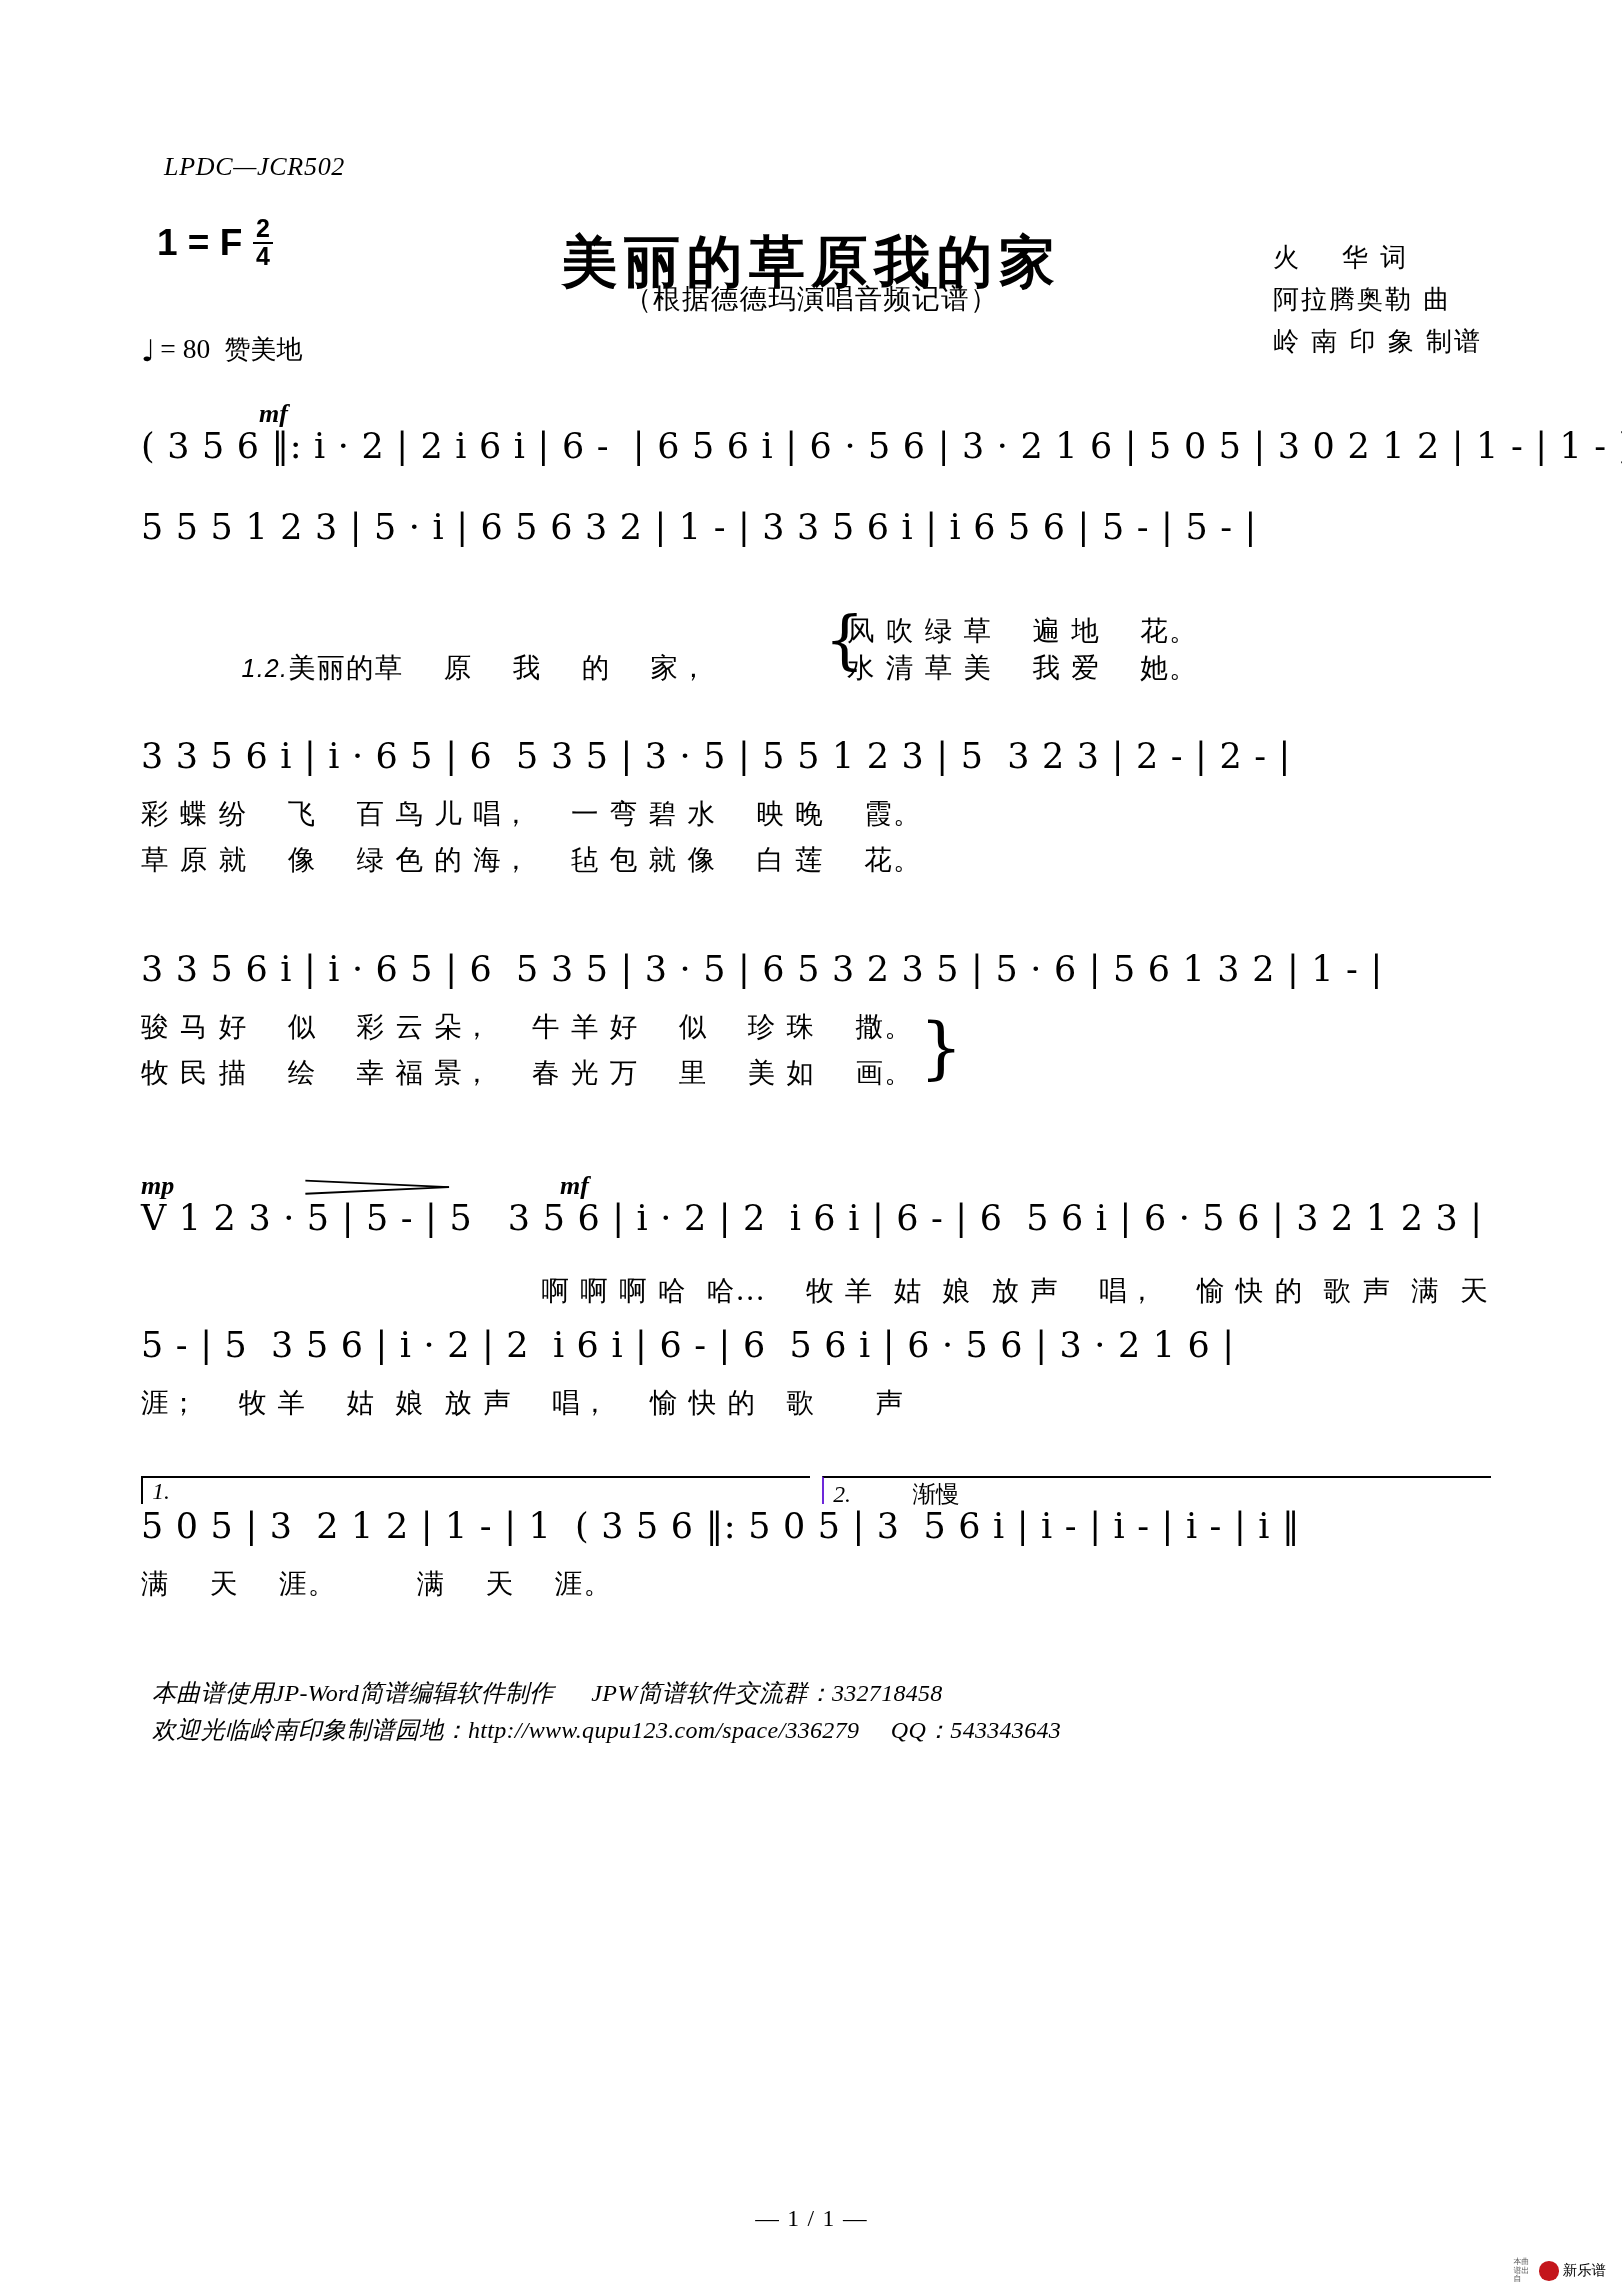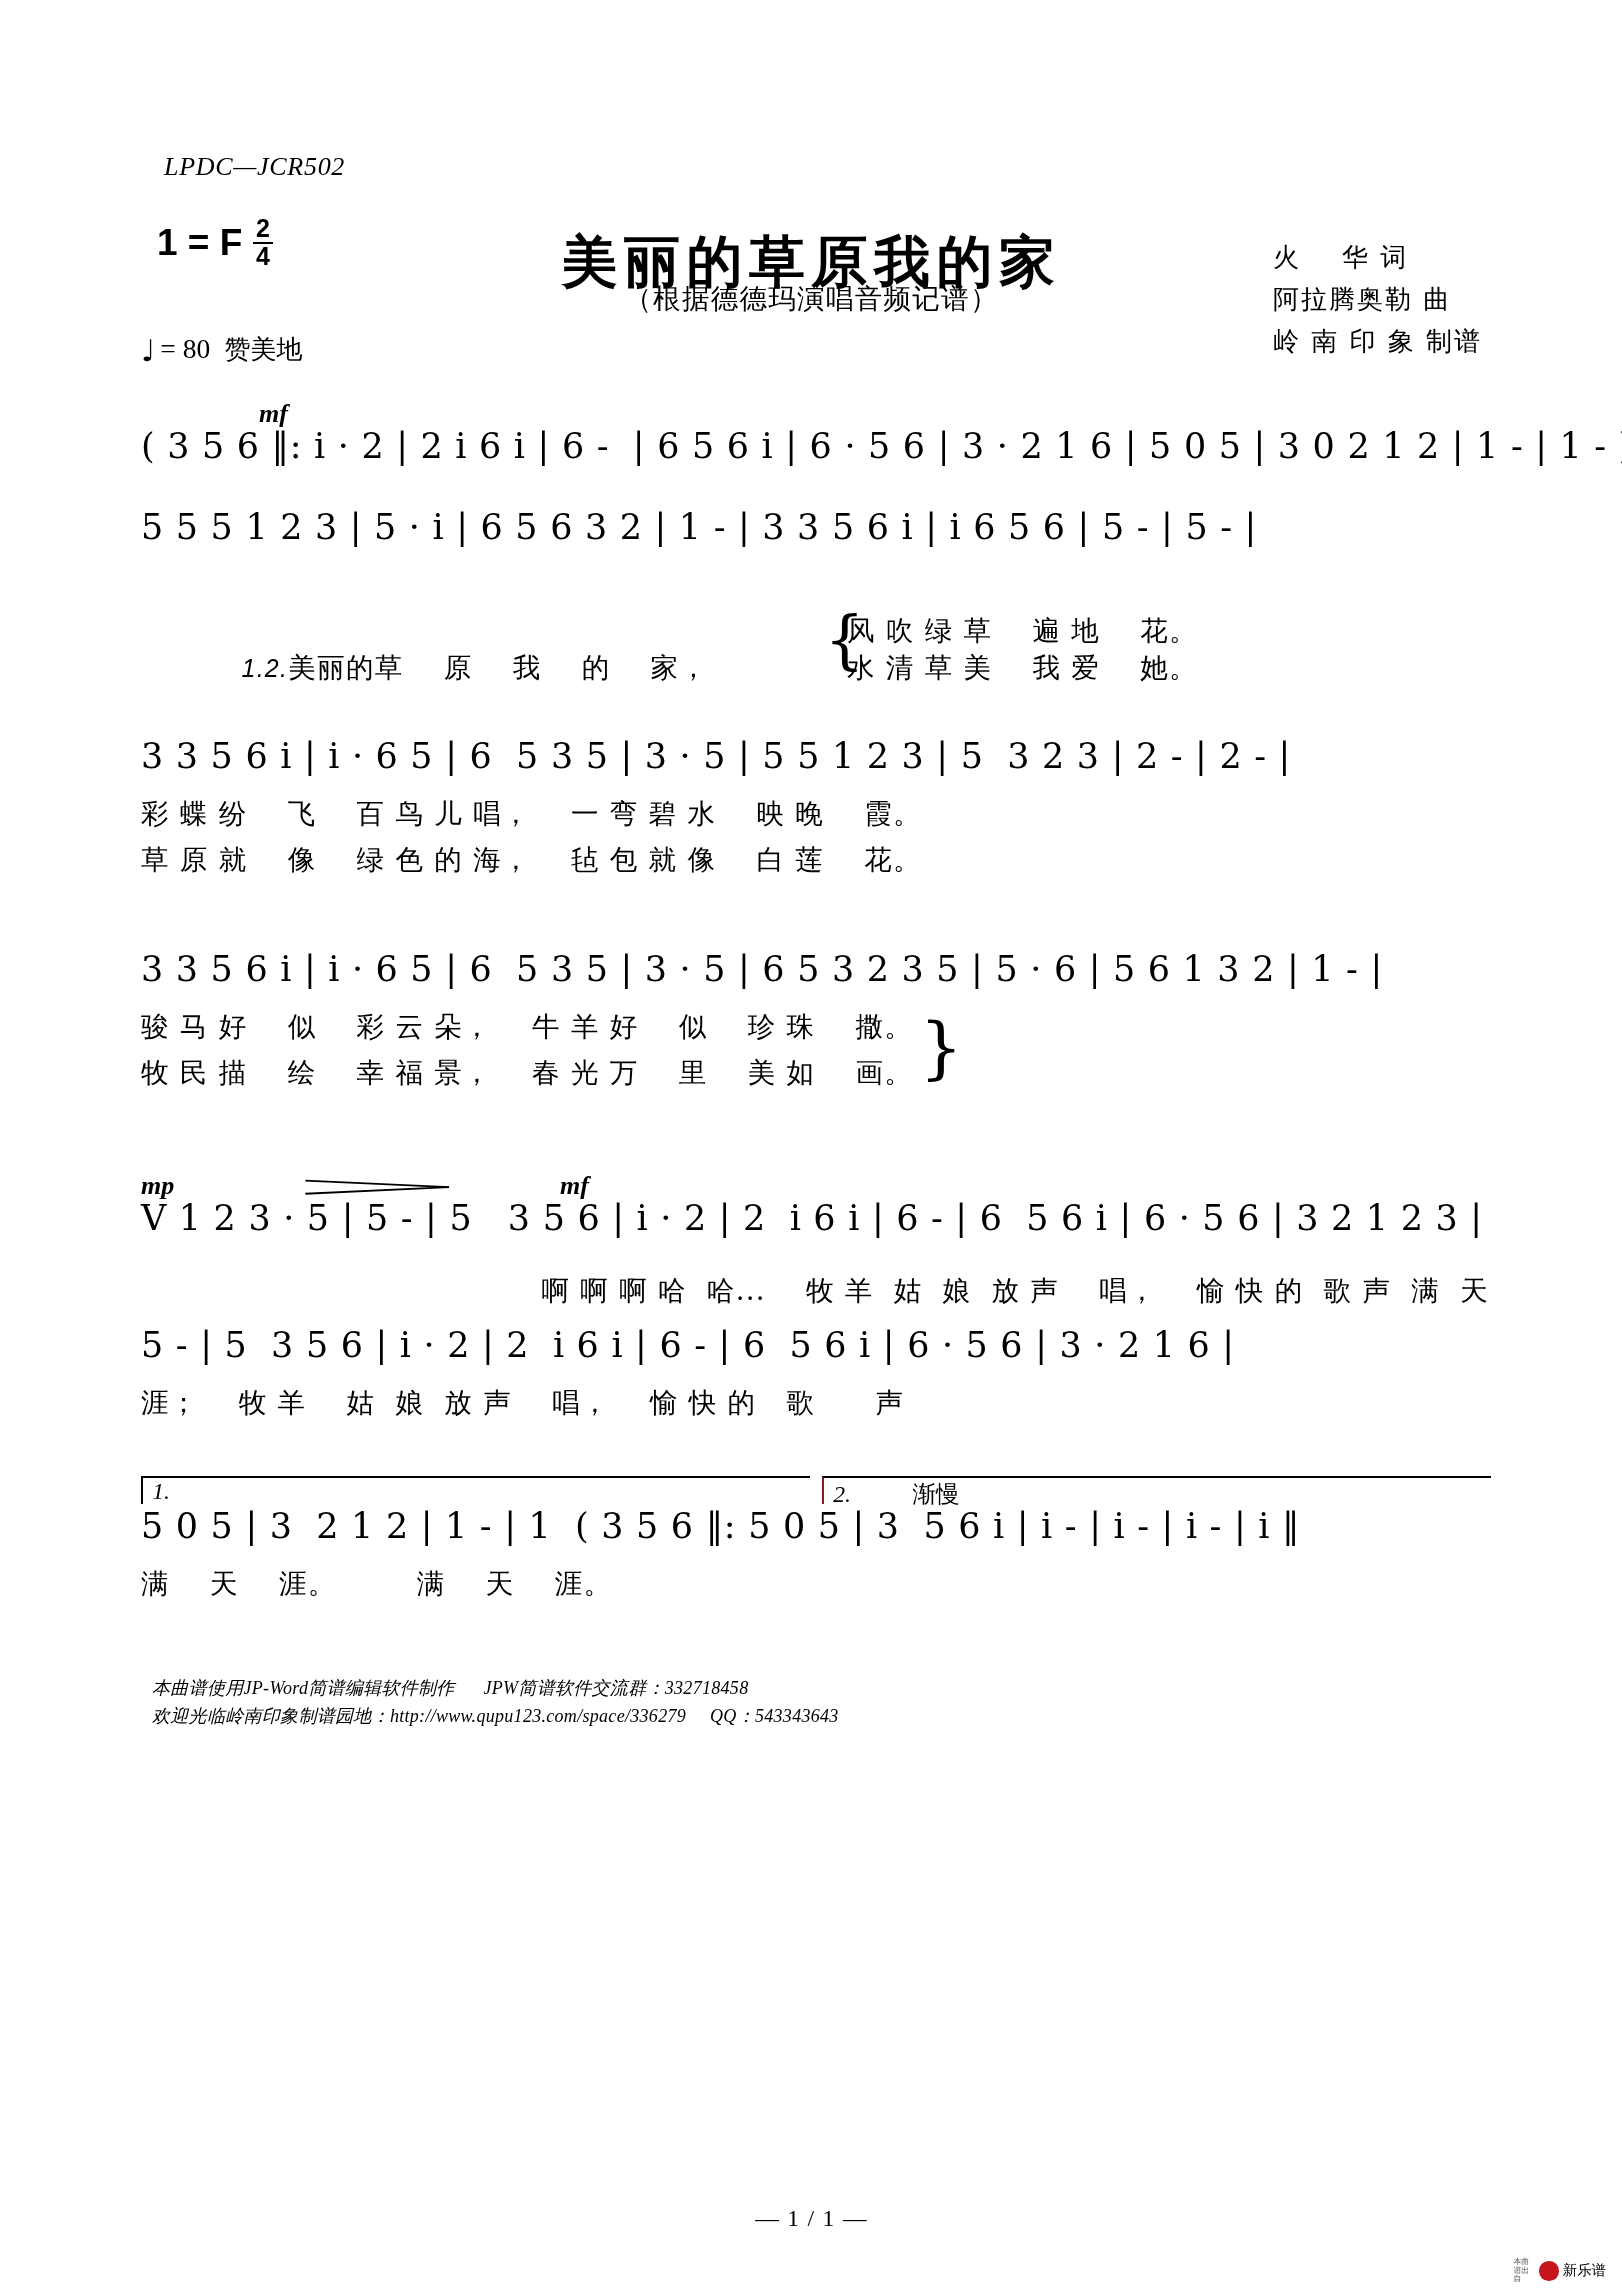--- a/index.html
+++ b/index.html
@@ -141,21 +141,21 @@
     font-size: 25px;
   }
 
   
   .footer {
     position: absolute;
     left: 152px;
     top: 1675px;
     font-family: "Liberation Serif", serif;
     font-style: italic;
-    font-size: 18px;
+    font-size: 24px;
     line-height: 1.55;
     letter-spacing: 0.3px;
   }
   .footer .line { white-space: pre; }
   .page-num {
     position: absolute;
     left: 0;
     top: 2205px;
     width: 1623px;
     text-align: center;
@@ -273,21 +273,21 @@
   <div class="system" style="top:1328px;">
     <div class="notes-row">5 - | 5  3 5 6 | i · 2 | 2  i 6 i | 6 - | 6  5 6 i | 6 · 5 6 | 3 · 2 1 6 |</div>
     <div class="lyric-row" style="margin-top:21px;">涯；    牧 羊    姑  娘  放 声    唱，    愉 快 的   歌      声</div>
   </div>
 
   <div class="system" style="top:1476px;">
     <div style="position:relative; height:33px;">
       <div style="position:absolute; left:0; top:0; width:667px; border-top:2px solid #000; border-left:2px solid #000; height:26px;">
         <span style="font-family:'Liberation Serif',serif; font-style:italic; font-size:23.6px; padding-left:9.2px;">1.</span>
       </div>
-      <div style="position:absolute; left:681px; top:0; width:667px; border-top:2px solid #000; border-left:2px solid #7f1d1d; height:26px;">
+      <div style="position:absolute; left:681px; top:0; width:667px; border-top:2px solid #000; border-left:2px solid #6d28d9; height:26px;">
         <span style="font-family:'Liberation Serif',serif; font-style:italic; font-size:23.6px; padding-left:9.2px;">2.</span>
         <span style="font-family:'DejaVu Serif',serif; font-size:23.6px; padding-left:59px;">渐慢</span>
       </div>
     </div>
     <div class="notes-row">5 0 5 | 3  2 1 2 | 1 - | 1  ( 3 5 6 ‖: 5 0 5 | 3  5 6 i | i - | i - | i - | i ‖</div>
     <div class="lyric-row" style="margin-top:21px;">满    天    涯。        满    天    涯。</div>
   </div>
 
   <div class="footer">
     <div class="line">本曲谱使用JP-Word简谱编辑软件制作      JPW简谱软件交流群：332718458</div>

